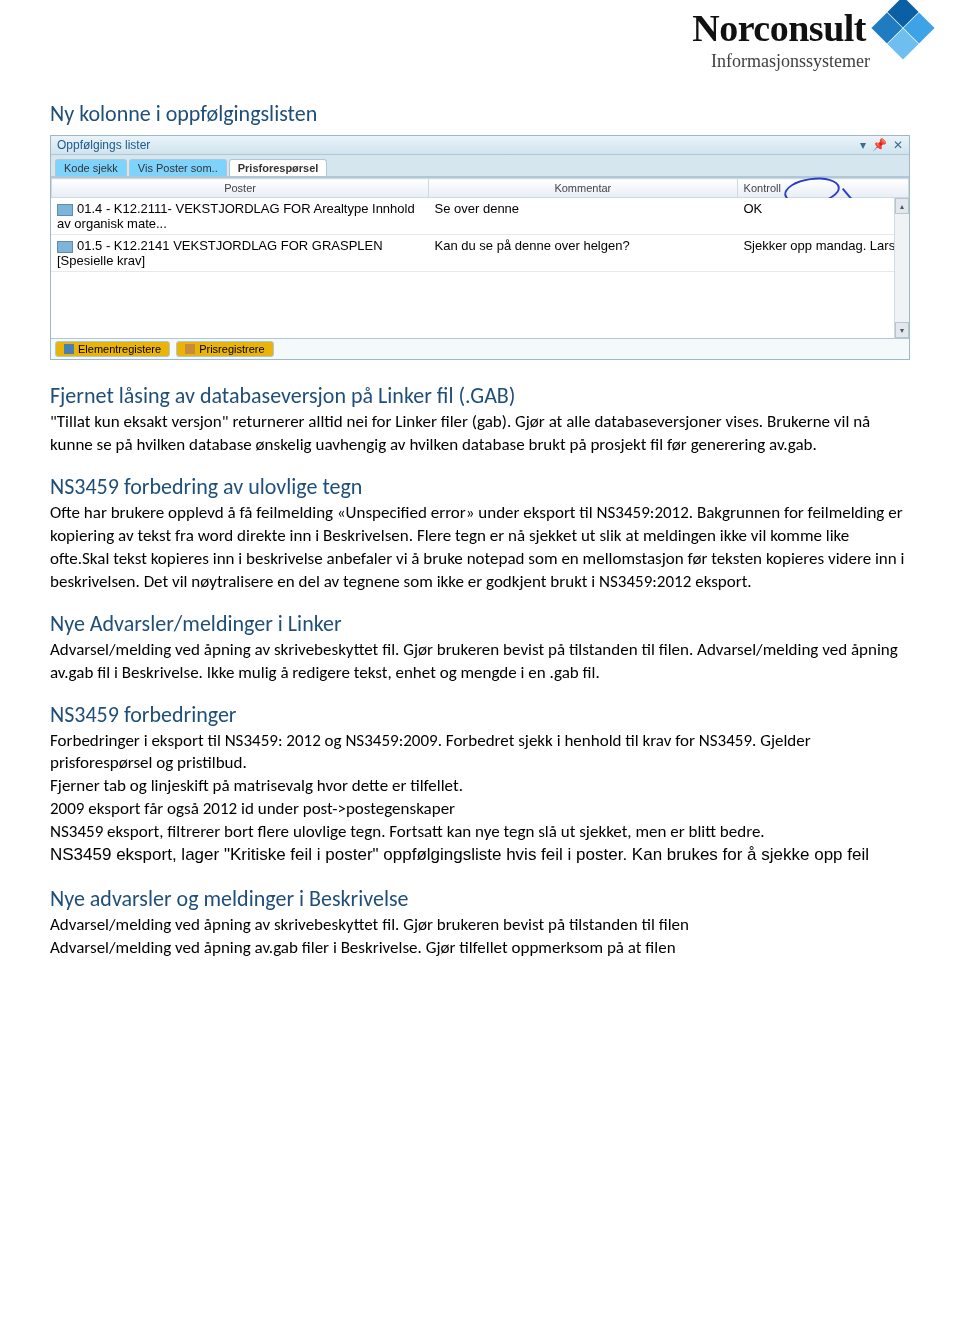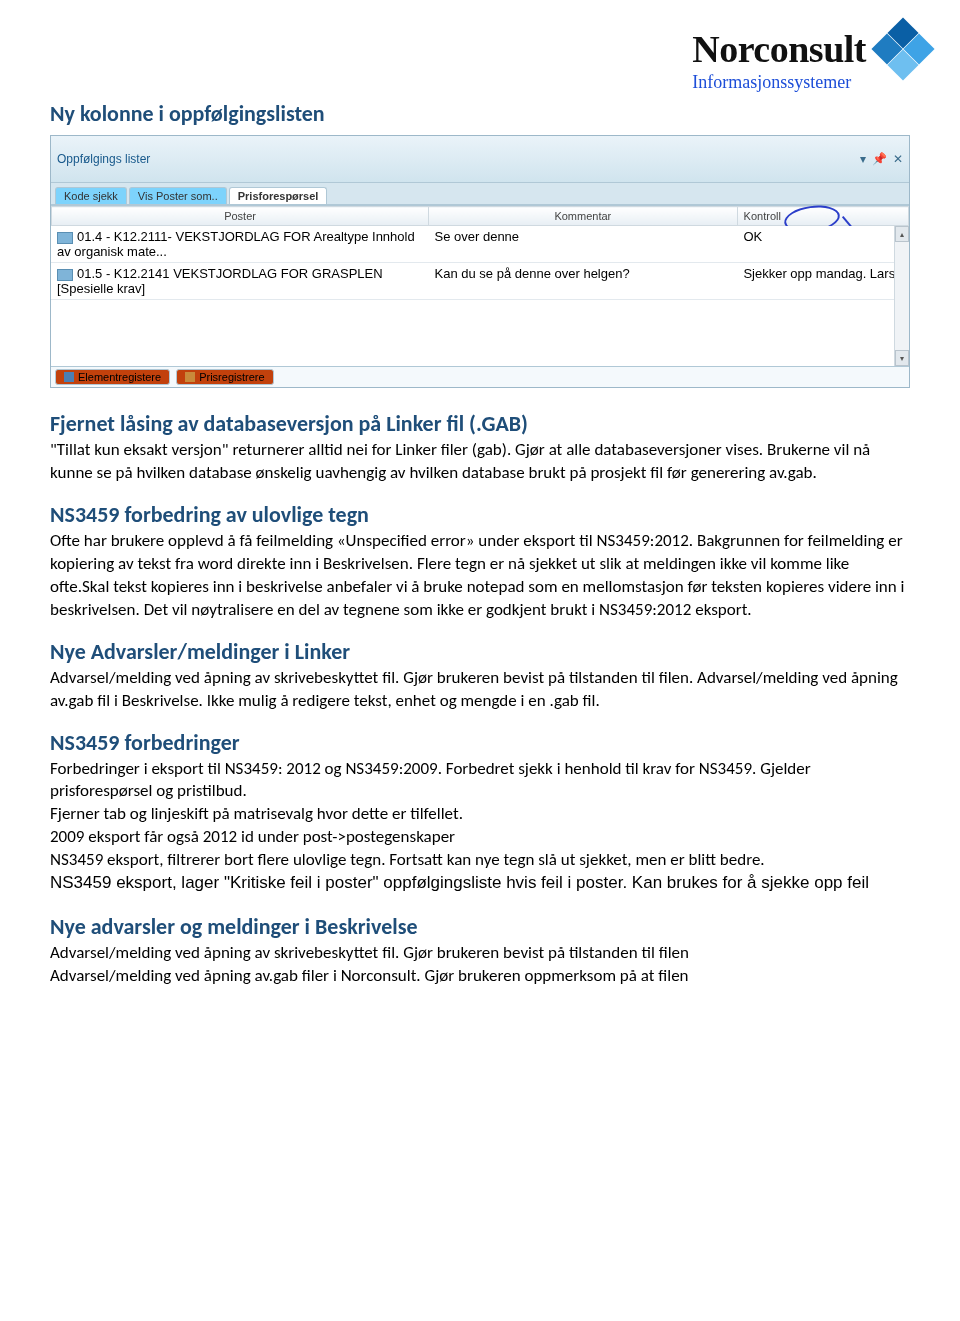--- a/index.html
+++ b/index.html
@@ -9,39 +9,40 @@
     color: #000;
     width: 960px;
     background: #fff;
   }
   .page {
     padding: 10px 50px 30px 50px;
     position: relative;
   }
   .logo-block {
     position: absolute;
-    top: 22px;
+    top: 1px;
     right: 30px;
+    text-align: right;
   }
   .logo-row {
     display: flex;
     align-items: center;
     gap: 10px;
   }
   .logo-text {
     font-family: Georgia, "Times New Roman", serif;
     font-size: 38px;
     font-weight: 600;
     letter-spacing: -0.5px;
     color: #111;
   }
   .logo-sub {
     font-family: Georgia, "Times New Roman", serif;
     font-size: 18px;
-    color: #1d4ed8;
+    color: #404040;
     margin-top: -4px;
     padding-right: 60px;
   }
   .logo-diamond {
     position: relative;
     width: 54px;
     height: 54px;
   }
   .d {
     position: absolute;
@@ -52,40 +53,40 @@
   .d1 { background:#0a5fa5; top:0; left:16px; }
   .d2 { background:#1f7cc1; top:16px; left:0; }
   .d3 { background:#3ea3e6; top:16px; left:32px; }
   .d4 { background:#6ebff0; top:32px; left:16px; }
 
   .h-blue {
     color: #1f4e79;
     font-size: 22px;
     font-family: Calibri, Arial, sans-serif;
     margin: 0 0 2px 0;
-    font-weight: 700;
+    font-weight: 400;
   }
   .body-text {
     margin: 0 0 6px 0;
     line-height: 1.35;
   }
   .section1-top { padding-top: 90px; }
 
   
   .win {
     border: 1px solid #9db8c9;
     margin: 8px 0 22px 0;
     background: #d6e6ef;
     font-family: Tahoma, Arial, sans-serif;
     font-size: 11px;
   }
   .win-title {
     background: linear-gradient(#eaf3f9,#d0e4ee);
     border-bottom: 1px solid #b0c8d6;
-    padding: 16px 6px;
+    padding: 2px 6px;
     color: #195a8c;
     font-size: 12px;
     display: flex;
     justify-content: space-between;
     align-items: center;
   }
   .win-title-right { color:#3a6c8c; display:flex; gap:6px; }
   .tabbar {
     display: flex;
     gap: 0;
@@ -159,21 +160,21 @@
   }
   .vscroll .thumb-down { position:absolute; bottom:0; left:0; right:0;}
   .bottom-tabs {
     display:flex;
     background:#f4f9fc;
     border-top:1px solid #b0c8d6;
     padding:2px 4px;
     gap:6px;
   }
   .btab {
-    background:#c2410c;
+    background:#eab308;
     border:1px solid #b0c8d6;
     border-radius:3px;
     padding:1px 8px;
     display:flex; align-items:center; gap:4px;
     cursor:pointer;
   }
   .sq { width:10px;height:10px;display:inline-block; }
   .hand-stroke {
     position:absolute;
     right:58px;
@@ -278,15 +279,15 @@
 
   <h2 class="h-blue" style="margin-top:16px;">NS3459 forbedringer</h2>
   <p class="body-text" style="margin-bottom:0;">Forbedringer i eksport til NS3459: 2012 og NS3459:2009. Forbedret sjekk i henhold til krav for NS3459. Gjelder prisforespørsel og pristilbud.</p>
   <p class="body-text" style="margin:0;">Fjerner tab og linjeskift på matrisevalg hvor dette er tilfellet.</p>
   <p class="body-text" style="margin:0;">2009 eksport får også 2012 id under post-&gt;postegenskaper</p>
   <p class="body-text" style="margin:0;">NS3459 eksport, filtrerer bort flere ulovlige tegn. Fortsatt kan nye tegn slå ut sjekket, men er blitt bedre.</p>
   <p class="body-text" style="font-family:Arial,sans-serif;">NS3459 eksport, lager "Kritiske feil i poster" oppfølgingsliste hvis feil i poster. Kan brukes for å sjekke opp feil</p>
 
   <h2 class="h-blue" style="margin-top:18px;">Nye advarsler og meldinger i Beskrivelse</h2>
   <p class="body-text" style="margin-bottom:0;">Advarsel/melding ved åpning av skrivebeskyttet fil. Gjør brukeren bevist på tilstanden til filen</p>
-  <p class="body-text" style="margin:0;">Advarsel/melding ved åpning av.gab filer i Norconsult. Gjør brukeren oppmerksom på at filen</p>
+  <p class="body-text" style="margin:0;">Advarsel/melding ved åpning av.gab filer i Beskrivelse. Gjør tilfellet oppmerksom på at filen</p>
 
 </div>
 
 </body></html>

